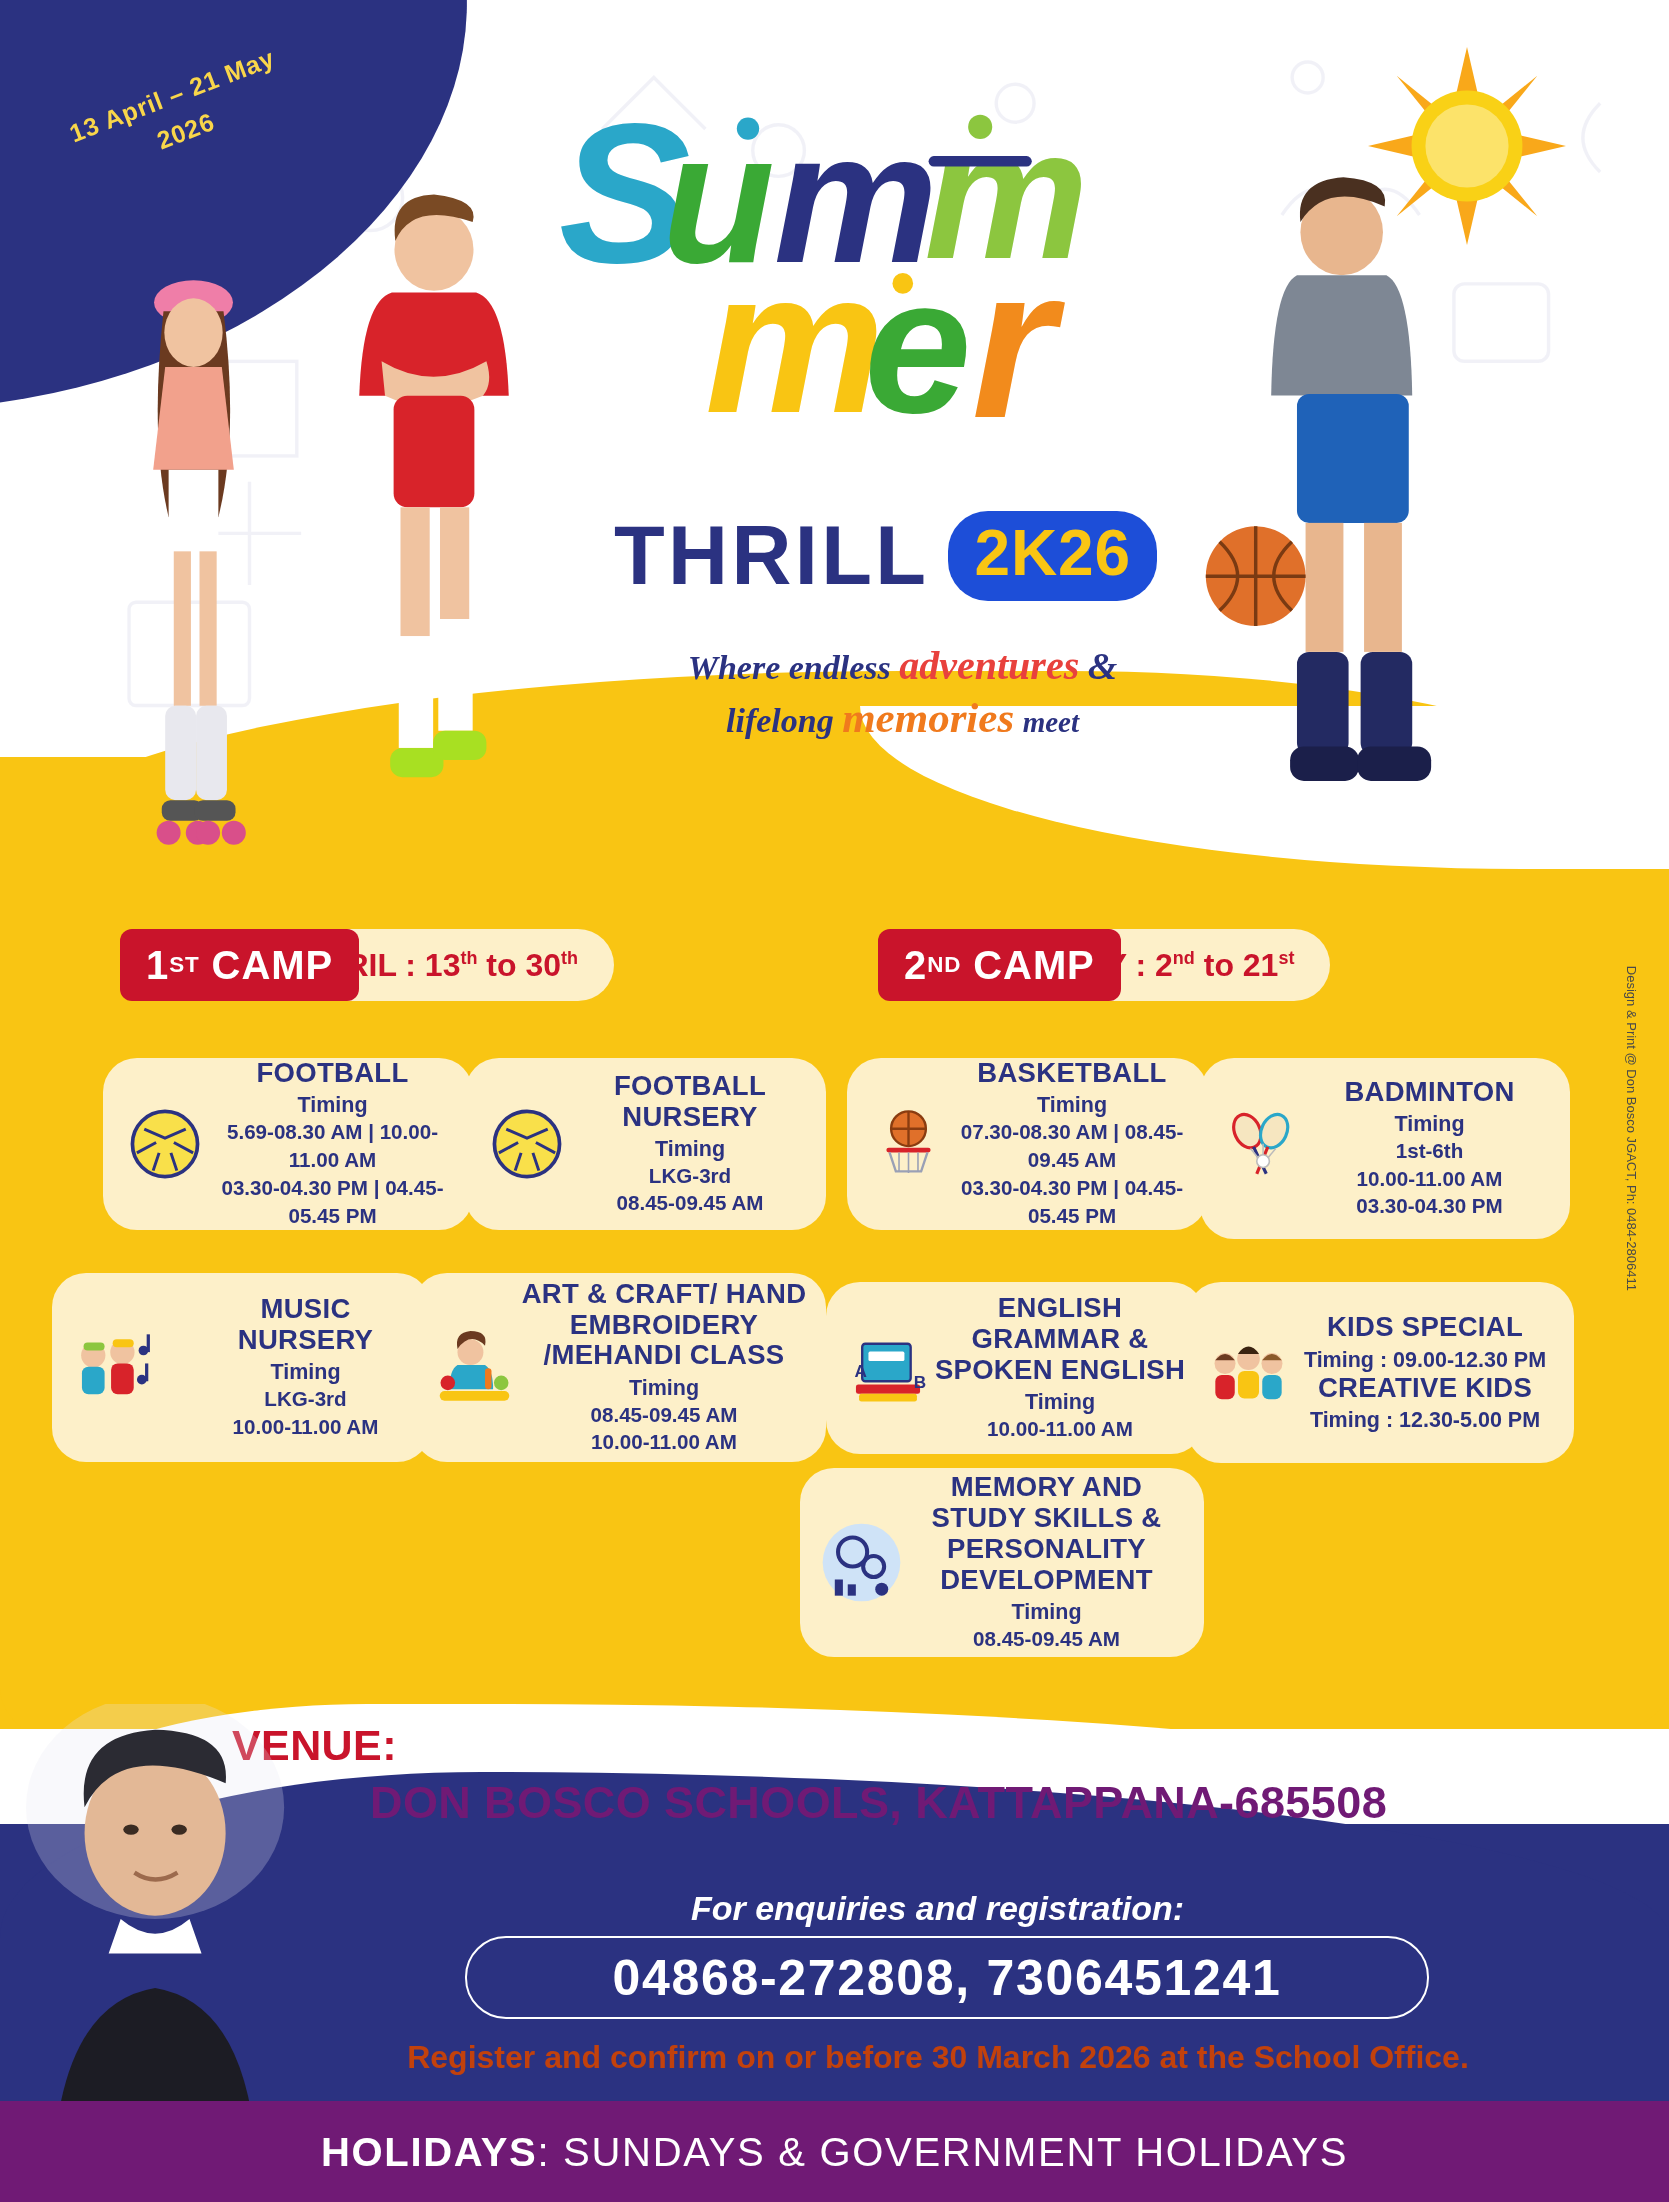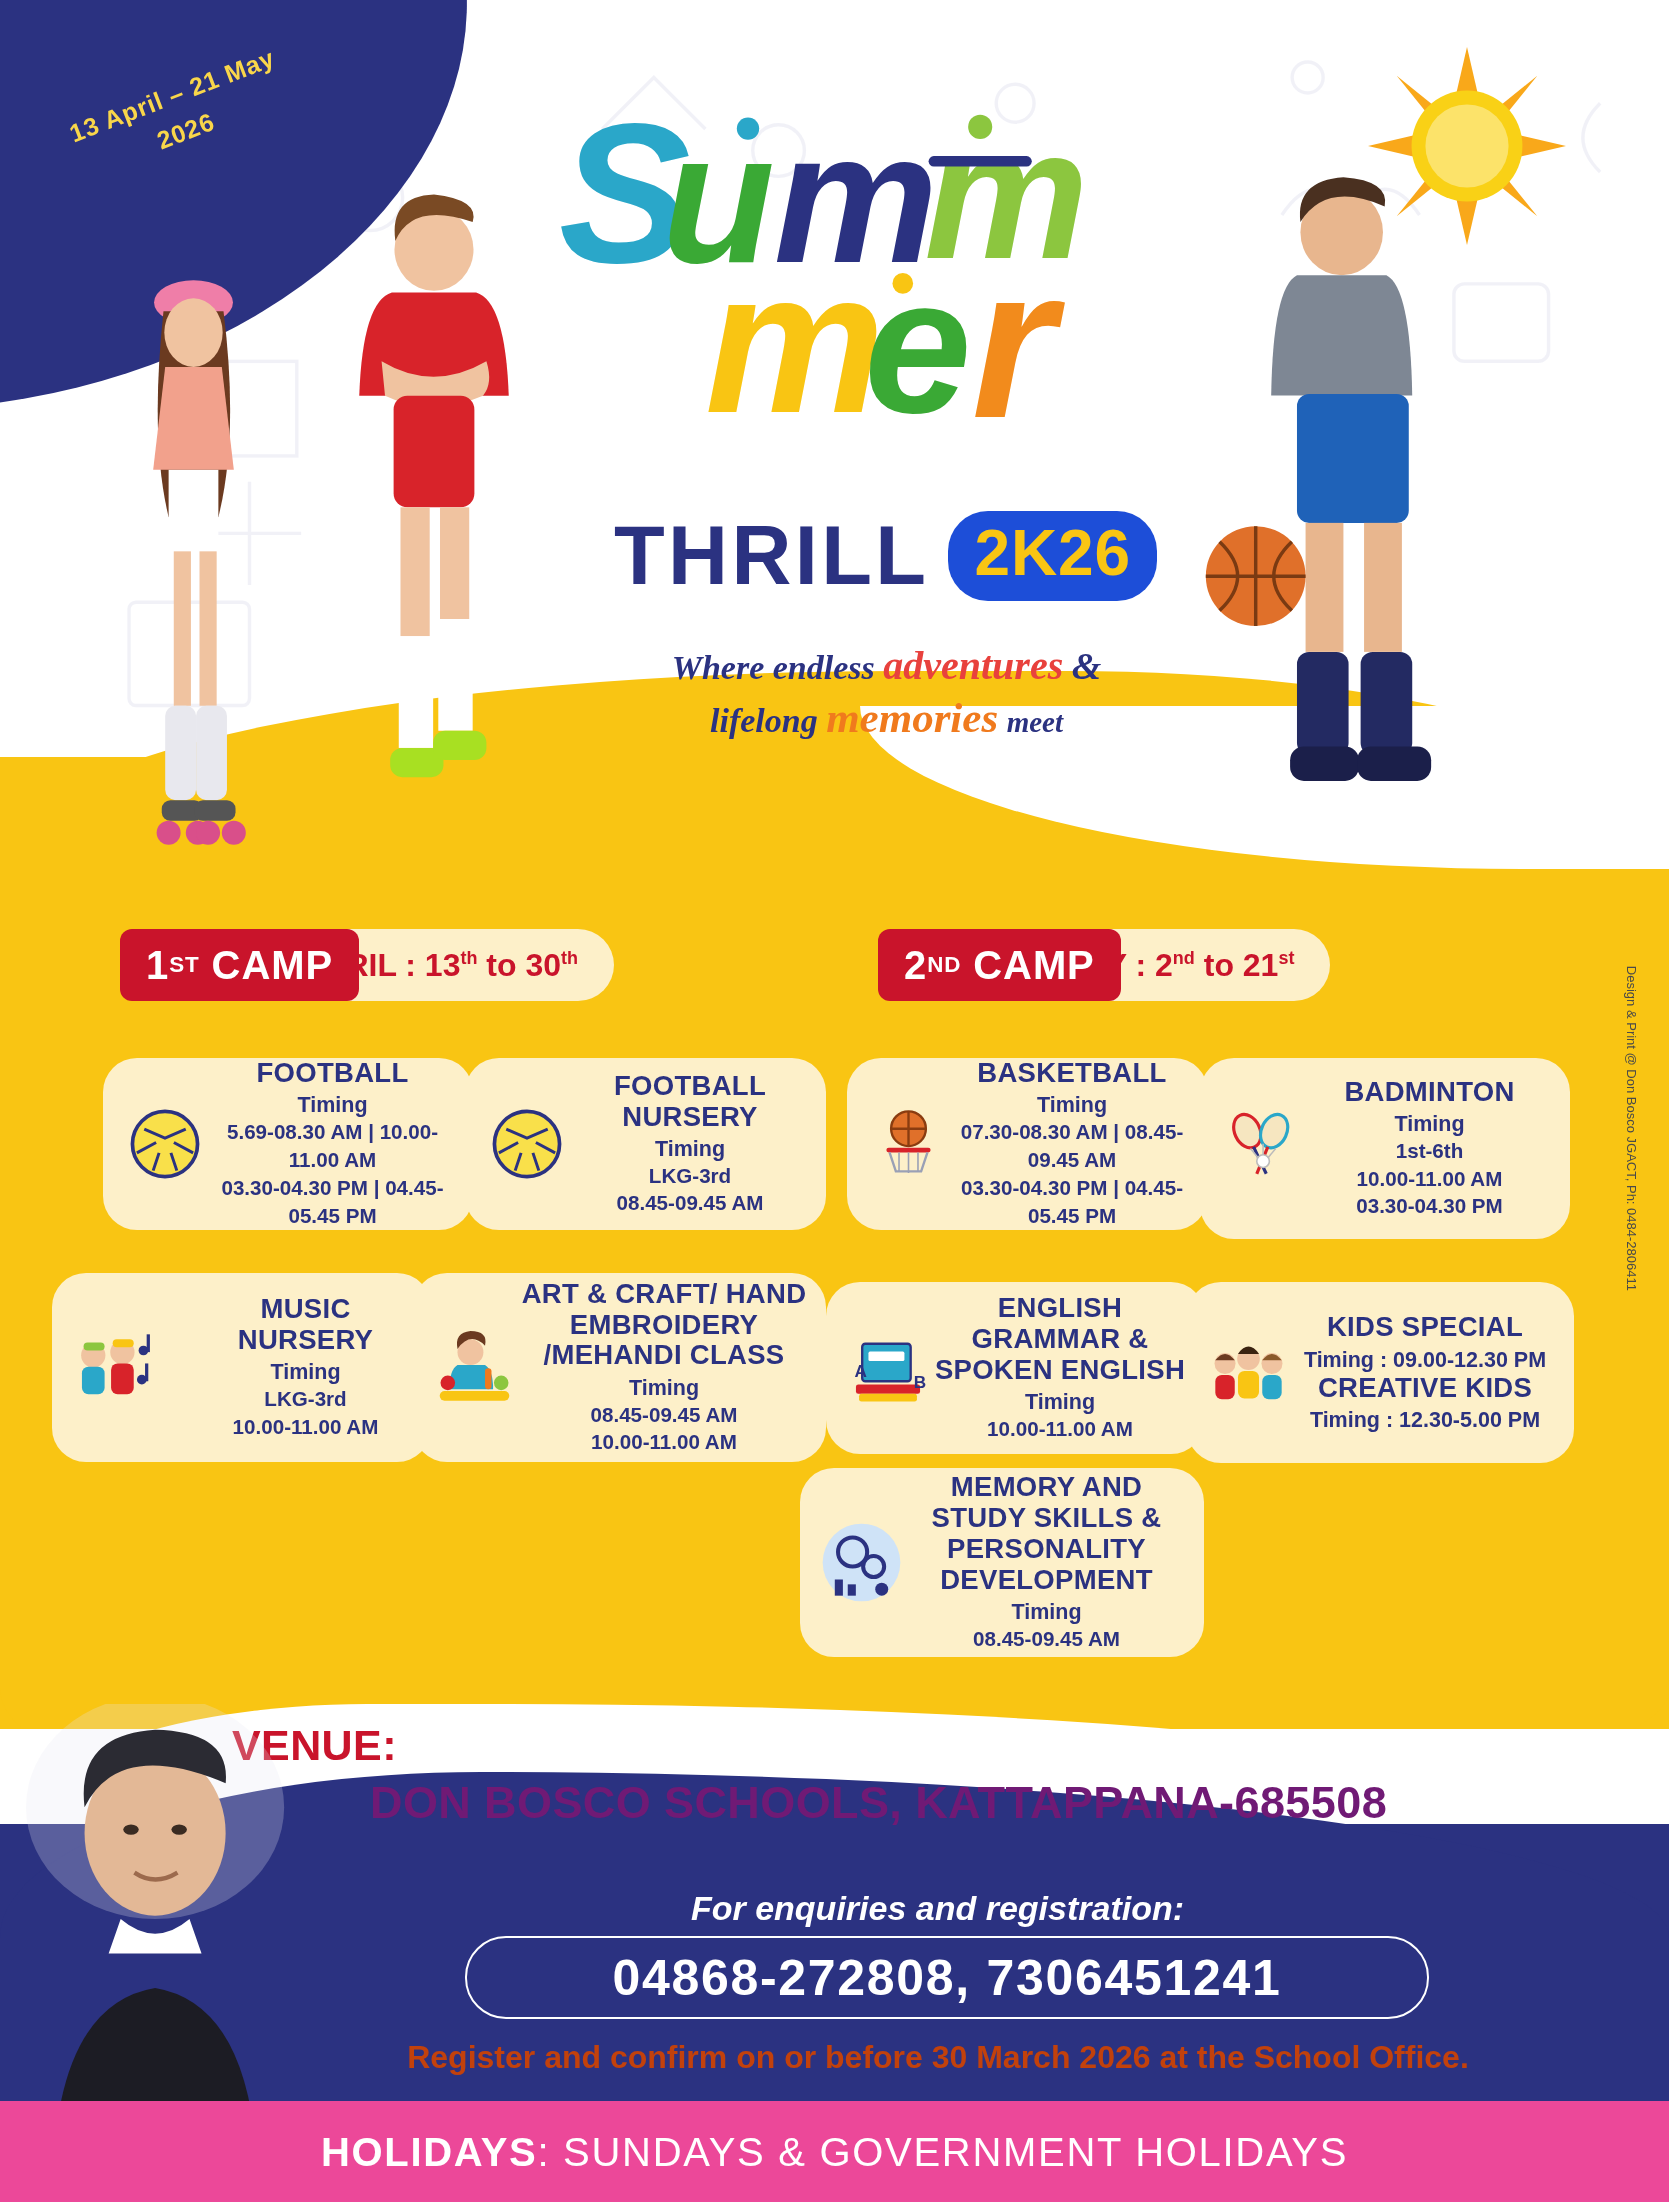--- a/index.html
+++ b/index.html
@@ -112,21 +112,21 @@
     color: #2b3281; letter-spacing: 3.4px;
   }
   .thrill-badge {
     background: #1d4ed8; color: #f9c513;
     font-size: 64px; font-weight: 700;
     padding: 5.2px 26px 10.3px 26px;
     border-radius: 40px;
     letter-spacing: 0.9px;
   }
   .tagline {
-    position: absolute; left: 551px; top: 641px;
+    position: absolute; left: 567px; top: 641px;
     width: 671px;
     text-align: center;
     z-index: 6;
     font-family: "Liberation Serif", serif;
     font-style: italic;
     color: #2b3281;
     line-height: 1.25;
   }
   .tagline .l1 { font-size: 34px; font-weight: 700; }
   .tagline .l2 { font-size: 34px; font-weight: 700; }
@@ -263,21 +263,21 @@
     color: #ffffff; font-size: 50px; font-weight: 700; letter-spacing: 1.7px;
   }
   .register {
     position: absolute; left: 327px; top: 2039px;
     width: 1222px; text-align: center; z-index: 9;
     color: #c2410c; font-size: 32px; font-weight: 700;
   }
   .holidays-bar {
     position: absolute; left: 0; bottom: 0;
     width: 1669px; height: 102px;
-    background: #ec4899;
+    background: #701a75;
     display: flex; align-items: center; justify-content: center;
     z-index: 11;
     color: #ffffff; font-size: 40px; letter-spacing: 1.7px;
   }
   .holidays-bar b { font-weight: 700; }
 </style>
 </head>
 <body>
 
 <div class="poster">

